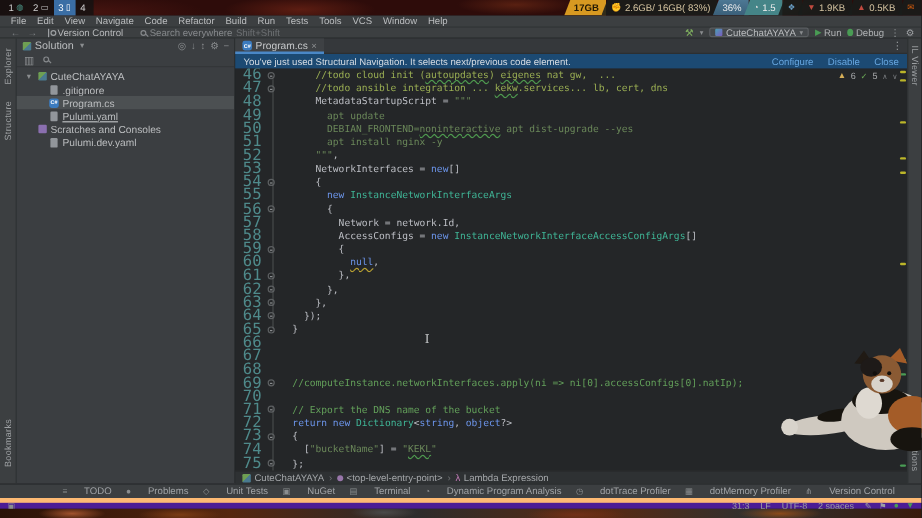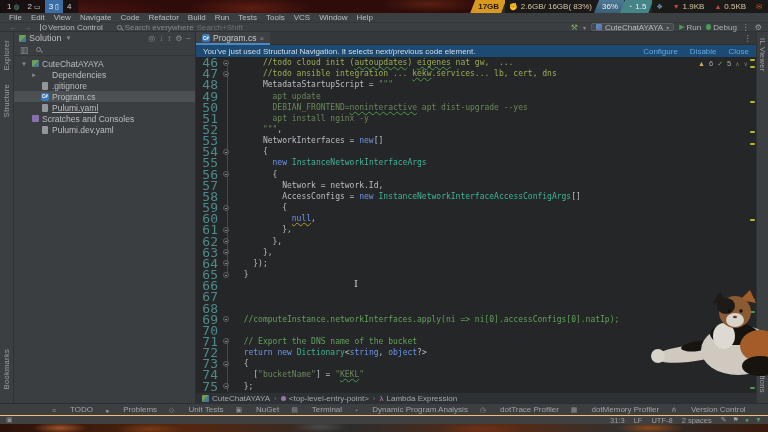--- a/index.html
+++ b/index.html
@@ -141,21 +141,21 @@
   .bc-item { display:flex; align-items:center; gap:3px; }
   .bc-sep { color:#6c6f72; }
   .bc-dot { width:5px; height:5px; border-radius:50%; background:#9876aa; }
   .bc-lambda { color:#c77dbb; font-size:8px; }
 
   
   #bottom-toolbar { height:12px; background:#3c3f41; border-top:1px solid #2c2f31;
     display:flex; align-items:center; gap:12px; padding-left:52px; font-size:8px; color:#a0a3a6; }
   .bt-item { display:flex; align-items:flex-end; gap:14px; }
   .bt-ic { font-size:7px; color:#8a8d8f; }
-  #statusbar { height:9px; background:#404040; border-top:1px solid #fdba74;
+  #statusbar { height:9px; background:#4c1d95; border-top:4px solid #fdba74;
     display:flex; align-items:center; font-size:7.5px; color:#9da0a3; padding:0 6px; }
   #sb-toggle { color:#8a8d8f; font-size:7px; }
   #sb-right { margin-left:auto; display:flex; align-items:center; gap:9px; }
   .sb-ic { font-size:7px; }
 
   
   #cat { position:absolute; left:648px; top:284px; width:124px; height:112px; pointer-events:none; }
 </style>
 </head>
 <body>
@@ -231,21 +231,21 @@
   <div id="main-toolbar">
     <span class="nav-arrow">←</span>
     <span class="nav-arrow">→</span>
     <span id="vc-widget">
       <span class="branch-ic"></span>
       <span>Version Control</span>
     </span>
     <span id="search-widget">
       <span class="mag-ic"></span>
       <span>Search everywhere</span>
-      <span class="shortcut">Search+Shift</span>
+      <span class="shortcut">Shift+Shift</span>
     </span>
     <span id="toolbar-right">
       <span class="hammer-ic">⚒</span>
       <span class="dd-arrow">▾</span>
       <span id="run-config">
         <span class="cfg-ic"></span>
         <span>CuteChatAYAYA</span>
         <span class="dd-arrow">▾</span>
       </span>
       <span class="run-btn">
@@ -288,27 +288,20 @@
         <span>▥</span>
         <span class="mag-ic"></span>
       </div>
       <div id="tree">
           <div class="tree-row" style="padding-left: 6px;">
             <span class="chev">▾</span>
             <span class="ticon">
               <span class="icon-sln"></span>
             </span>
             <span>CuteChatAYAYA</span>
-          </div>
-          <div class="tree-row" style="padding-left: 16px;">
-            <span class="chev">▸</span>
-            <span class="ticon">
-              <span class="icon-gear"></span>
-            </span>
-            <span>Dependencies</span>
           </div>
           <div class="tree-row" style="padding-left: 16px;">
             <span class="chev"></span>
             <span class="ticon">
               <span class="icon-file"></span>
             </span>
             <span>.gitignore</span>
           </div>
           <div class="tree-row selected" style="padding-left: 16px;">
             <span class="chev"></span>

